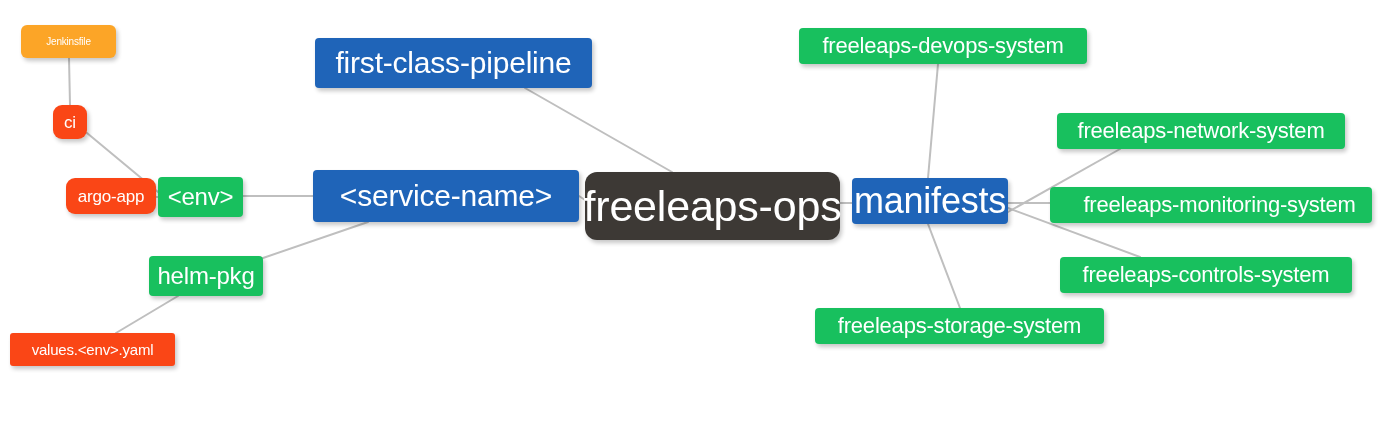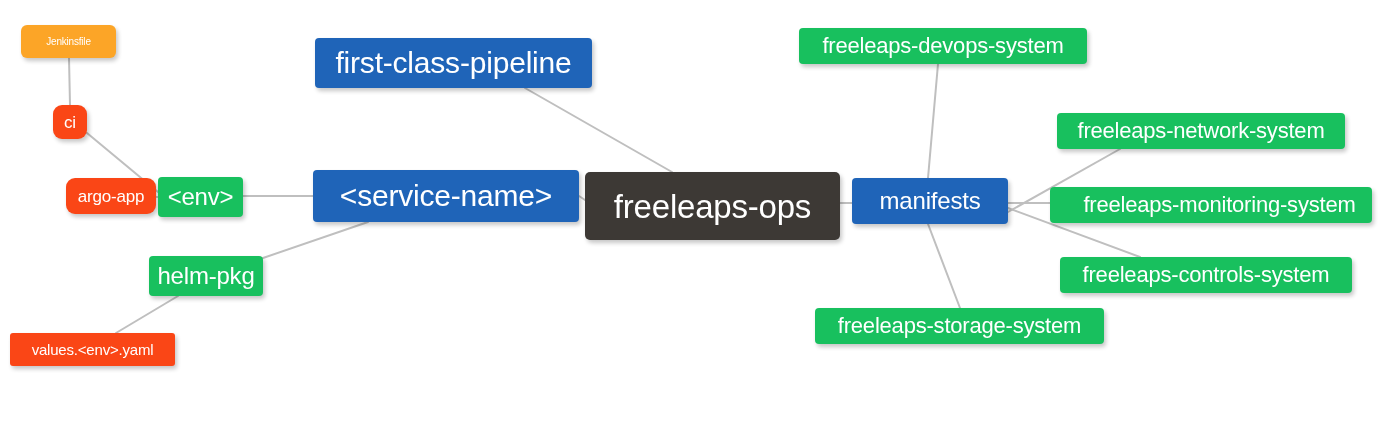--- a/index.html
+++ b/index.html
@@ -35,30 +35,30 @@
     border-radius: 4px;
     color: #ffffff;
     white-space: nowrap;
     line-height: 1;
     box-shadow: 2px 3px 4px rgba(0,0,0,0.22);
     letter-spacing: -0.2px;
     padding: 0 11px;
   }
   .lvl-root {
     background: #3d3935;
-    font-size: 33px;
-    border-radius: 5px;
+    font-size: 43px;
+    border-radius: 12px;
   }
   .lvl-blue {
     background: #1f64b8;
     font-size: 30px;
   }
   .lvl-blue-sm {
     background: #1f64b8;
-    font-size: 24px;
+    font-size: 36px;
   }
   .lvl-green {
     background: #18c05e;
     font-size: 22px;
   }
   .lvl-green-md {
     background: #18c05e;
     font-size: 24px;
   }
   .lvl-red {

